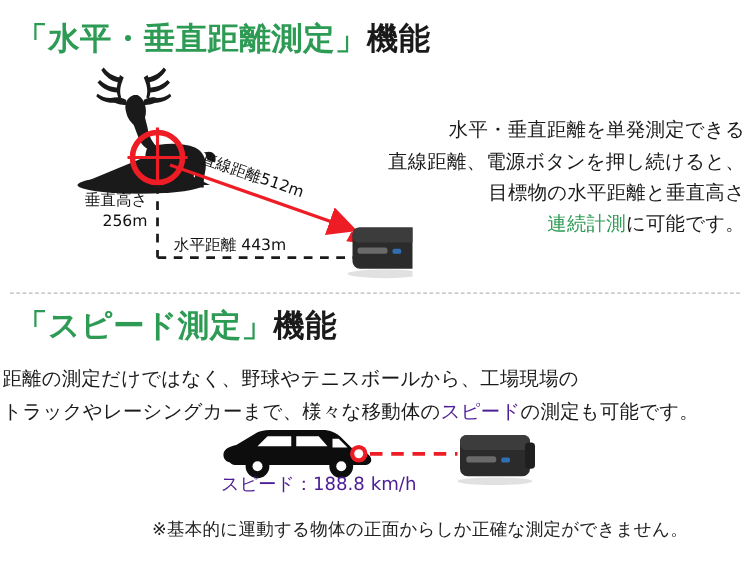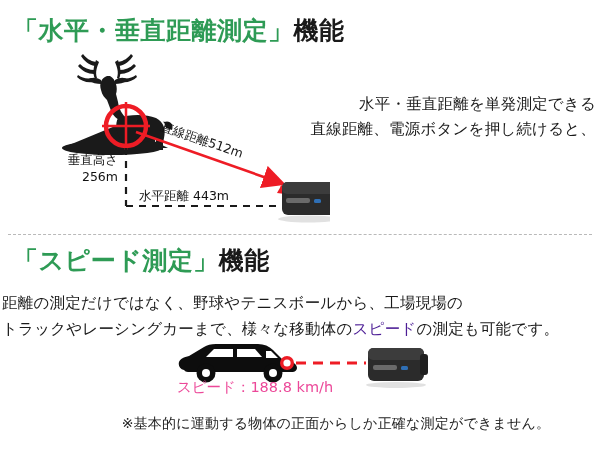--- a/index.html
+++ b/index.html
@@ -91,21 +91,21 @@
     width: 270px;
     height: 48px;
   }
   .speed-label {
     position: absolute;
     left: 150px;
     top: 378px;
     width: 210px;
     text-align: center;
     font-size: 14.5px;
-    color: #ec4899;
+    color: #4c1d95;
     white-space: nowrap;
   }
 
   
   .footnote {
     position: absolute;
     left: 0;
     top: 415px;
     width: 600px;
     text-align: center;
@@ -207,20 +207,22 @@
         <rect x="314" y="147" width="7" height="4" rx="1.5" fill="#2f6fb5"></rect>
         <rect x="334" y="136" width="8" height="21" rx="3" fill="#1f1f1f"></rect>
         <ellipse cx="308" cy="167" rx="30" ry="3.5" fill="#d7d7d7" opacity="0.75"></ellipse>
       </g>
     </svg>
   </div>
 
   <div class="para1">
     <div>水平・垂直距離を単発測定できる</div>
     <div>直線距離、電源ボタンを押し続けると、</div>
+    <div>目標物の水平距離と垂直高さ</div>
+    <div><span class="hl">連続計測</span><span>に可能です。</span></div>
   </div>
 
   <div class="divider"></div>
 
   <div class="section-title" id="title2">
     <span class="t-green">「</span><span class="t-green">スピード測定</span><span class="t-green">」</span><span class="t-black">機能</span>
   </div>
 
   <div class="para2">
     <div>距離の測定だけではなく、野球やテニスボールから、工場現場の</div>

